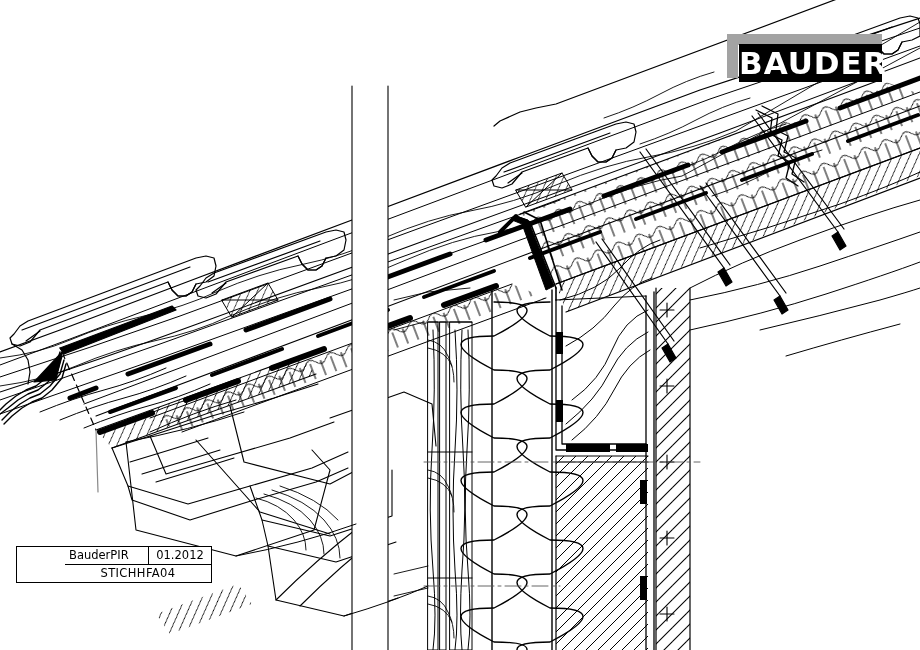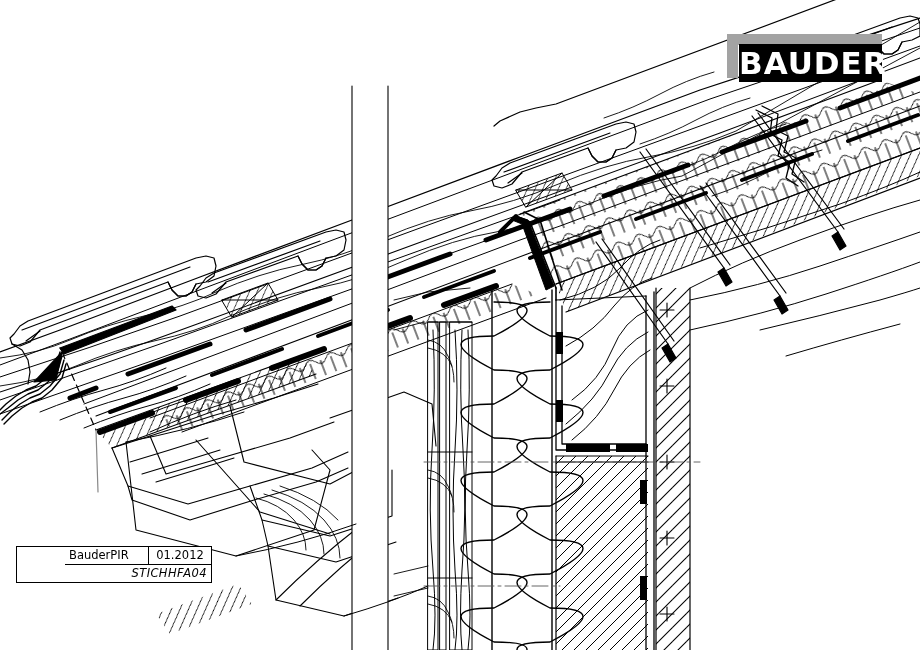--- a/index.html
+++ b/index.html
@@ -36,21 +36,21 @@
     border:1.6px solid #000;background:#fff;
     font-family:"DejaVu Sans","Liberation Sans",sans-serif;
     font-size:11.5px;line-height:15px;color:#000;padding-left:48px;
   }
   #titleblock .row{display:flex;border-bottom:1.6px solid #000;}
   #titleblock .row:last-child{border-bottom:none;}
   #titleblock .cell{padding:1px 4px;white-space:nowrap;}
   #titleblock .c-prod{width:84px;border-right:1.6px solid #000;box-sizing:border-box;}
   #titleblock .c-date{flex:1;text-align:center;box-sizing:border-box;}
   #titleblock .c-name{width:100%;box-sizing:border-box;}
-  #titleblock .c-code{width:100%;text-align:right;letter-spacing:.4px;box-sizing:border-box;font-style:italic;}
+  #titleblock .c-code{width:100%;text-align:center;letter-spacing:.4px;box-sizing:border-box;}
 </style>
 </head>
 <body>
 
 <div id="sheet">
 
   <svg id="drawing" viewBox="0 0 920 650">
     <defs>
 
       <pattern id="pir" width="22" height="26" patternUnits="userSpaceOnUse" patternTransform="rotate(-21)">

